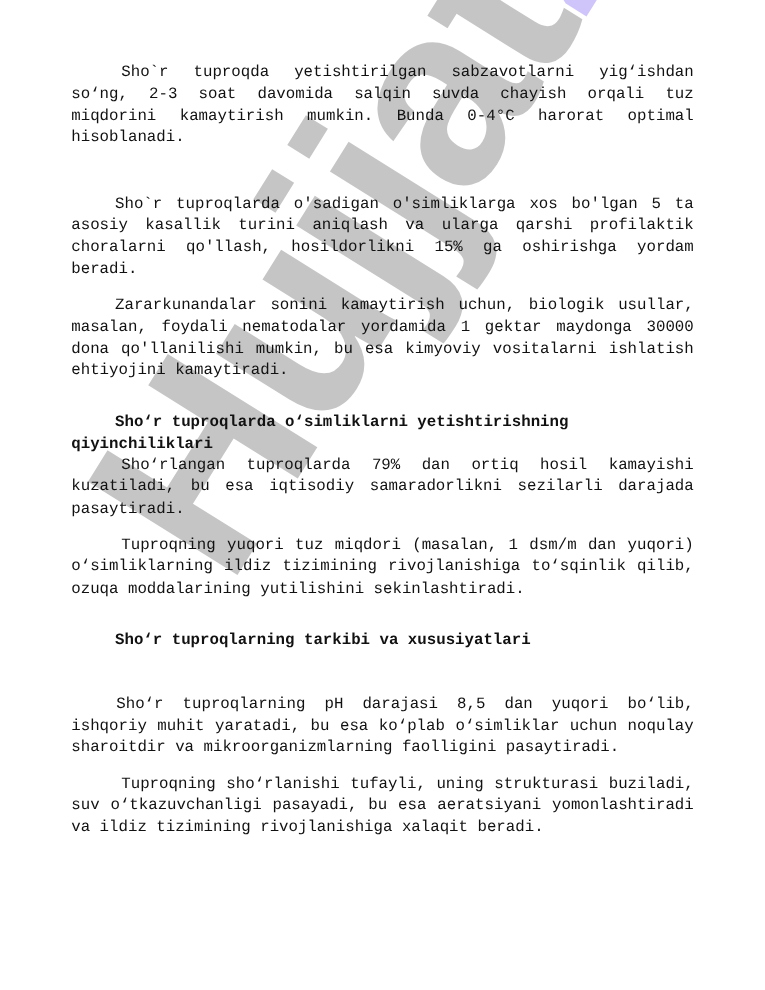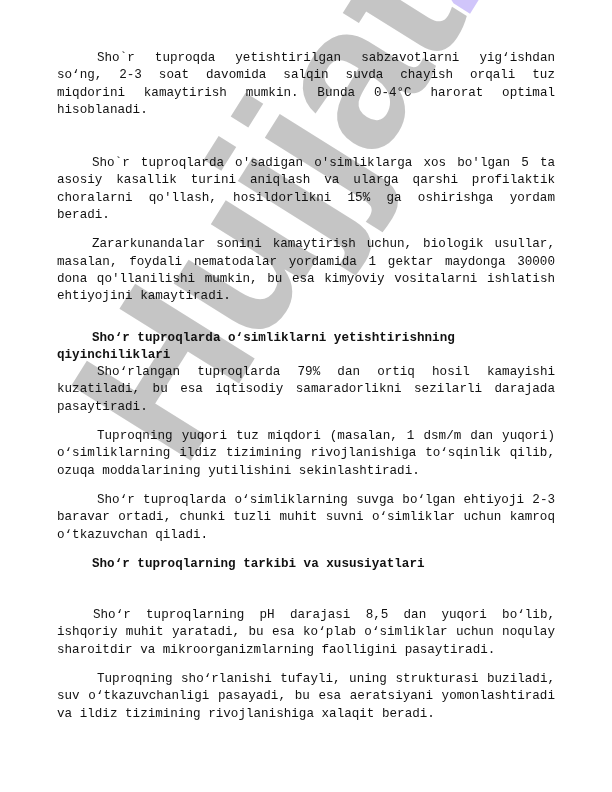--- a/index.html
+++ b/index.html
@@ -44,20 +44,19 @@
     <p class="para sub">Sho`r tuproqlarda o'sadigan o'simliklarga xos bo'lgan 5 ta asosiy kasallik turini aniqlash va ularga qarshi profilaktik choralarni qo'llash, hosildorlikni 15% ga oshirishga yordam beradi.</p>
     <div class="gap-s"></div>
     <p class="para sub">Zararkunandalar sonini kamaytirish uchun, biologik usullar, masalan, foydali nematodalar yordamida 1 gektar maydonga 30000 dona qo'llanilishi mumkin, bu esa kimyoviy vositalarni ishlatish ehtiyojini kamaytiradi.</p>
     <div class="gap-s"></div>
     <div class="gap-s"></div>
     <p class="heading">Sho‘r tuproqlarda o‘simliklarni yetishtirishning qiyinchiliklari</p>
     <p class="para">Sho‘rlangan tuproqlarda 79% dan ortiq hosil kamayishi kuzatiladi, bu esa iqtisodiy samaradorlikni sezilarli darajada pasaytiradi.</p>
     <div class="gap-s"></div>
     <p class="para">Tuproqning yuqori tuz miqdori (masalan, 1 dsm/m dan yuqori) o‘simliklarning ildiz tizimining rivojlanishiga to‘sqinlik qilib, ozuqa moddalarining yutilishini sekinlashtiradi.</p>
     <div class="gap-s"></div>
-    <p class="para">Sho‘r tuproqlarda o‘simliklarning suvga bo‘lgan ehtiyoji 2-3 baravar ortadi, chunki tuzli muhit suvni o‘simliklar uchun kamroq o‘tkazuvchan qiladi.</p>
     <div class="gap-s"></div>
     <p class="heading">Sho‘r tuproqlarning tarkibi va xususiyatlari</p>
     <p class="para ind36">Sho‘r tuproqlarning pH darajasi 8,5 dan yuqori bo‘lib, ishqoriy muhit yaratadi, bu esa ko‘plab o‘simliklar uchun noqulay sharoitdir va mikroorganizmlarning faolligini pasaytiradi.</p>
     <div class="gap-s"></div>
     <p class="para">Tuproqning sho‘rlanishi tufayli, uning strukturasi buziladi, suv o‘tkazuvchanligi pasayadi, bu esa aeratsiyani yomonlashtiradi va ildiz tizimining rivojlanishiga xalaqit beradi.</p>
   </div>
 </div>
 
 </body></html>

